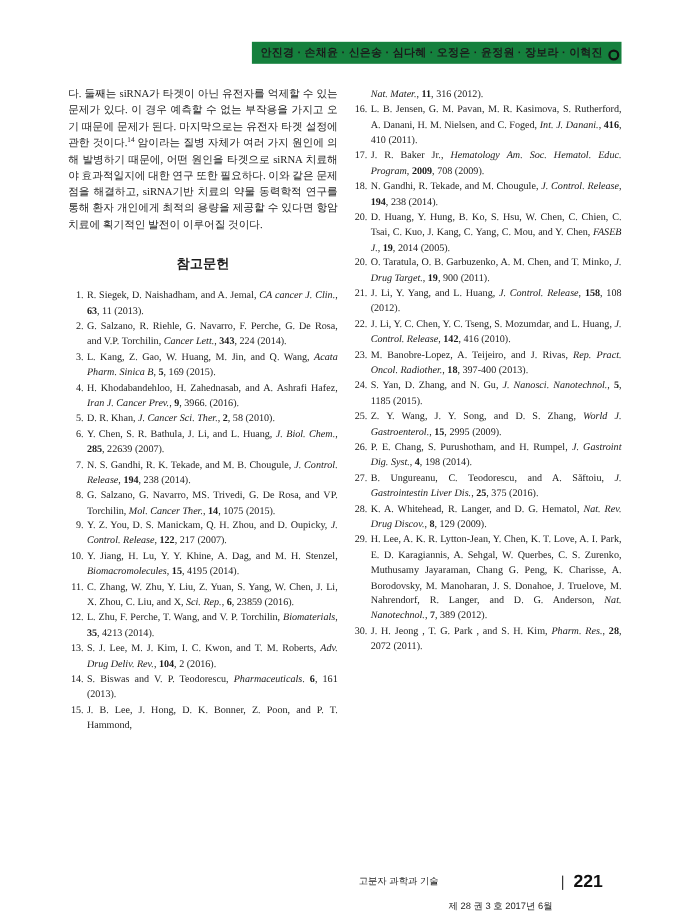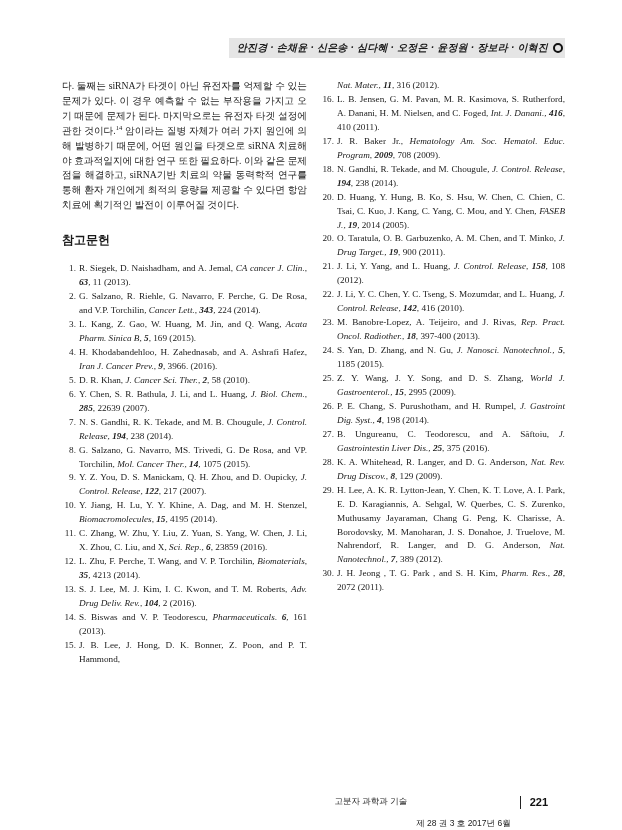--- a/index.html
+++ b/index.html
@@ -7,23 +7,23 @@
     width:622px;height:830px;
     background:#ffffff;
     position:relative;
     font-family:"Liberation Serif", serif;
     color:#1b1b1b;
     overflow:hidden;
   }
   
   .author-band{
     position:absolute;top:38px;right:57px;
-    background:#e5e5e5;
+    background:#15803d;
     padding:3px 2px 3px 8px;
-    display:flex;align-items:center;font-style:italic;
+    display:flex;align-items:flex-end;
   }
   .authors{
     font-family:"Liberation Sans", sans-serif;
     font-weight:bold;font-size:10px;letter-spacing:0.2px;
     white-space:nowrap;
   }
   .corr-icon{
     display:inline-block;width:6px;height:6px;
     border:2.2px solid #111;border-radius:50%;
     margin-left:5px;vertical-align:-1px;
@@ -36,47 +36,47 @@
   .col{width:245px;}
   .para{
     margin:0;
     font-size:9.7px;line-height:14.9px;
     text-align:justify;
     word-break:break-all;
   }
   .para sup{font-size:6.5px;line-height:0;vertical-align:4px;}
   .ref-title{
     margin:19px 0 13px 0;
-    text-align:left;
+    text-align:center;
     font-family:"Liberation Sans", sans-serif;
     font-weight:bold;font-size:12px;
   }
   .ref{
     font-size:9.2px;line-height:13.95px;
     text-align:justify;
     padding-left:17px;text-indent:-17px;
   }
   .ref.cont{text-indent:0;}
   .refnum{
     display:inline-block;width:14px;text-align:right;
     margin-right:3px;text-indent:0;
   }
   .ref i{font-style:italic;}
-  .ref b{font-weight:bold;font-style:italic;}
+  .ref b{font-weight:bold;}
   
   .footer{
     position:absolute;top:774px;right:74px;
     display:flex;align-items:center;
     font-family:"Liberation Sans", sans-serif;
     font-size:8.5px;color:#222;
   }
   .journal-title{margin-right:9px;}
   .issue-info{margin-right:9px;margin-top:44px;}
   .footer-divider{width:1px;height:13px;background:#222;margin-right:9px;}
-  .page-num{font-weight:bold;font-size:11px;color:#111;}
+  .page-num{font-weight:bold;font-size:16px;color:#111;}
 </style>
 </head>
 <body>
 
 <div class="author-band">
   <span class="authors">안진경 · 손채윤 · 신은송 · 심다혜 · 오정은 · 윤정원 · 장보라 · 이혁진</span>
   <span class="corr-icon"></span>
 </div>
 
 <div class="columns">
@@ -109,21 +109,21 @@
         <div class="ref"><span class="refnum">18.</span><span>N. Gandhi, R. Tekade, and M. Chougule, </span><i>J. Control. Release</i><span>, </span><b>194</b><span>, 238 (2014).</span></div>
         <div class="ref"><span class="refnum">20.</span><span>D. Huang, Y. Hung, B. Ko, S. Hsu, W. Chen, C. Chien, C. Tsai, C. Kuo, J. Kang, C. Yang, C. Mou, and Y. Chen, </span><i>FASEB J.</i><span>, </span><b>19</b><span>, 2014 (2005).</span></div>
         <div class="ref"><span class="refnum">20.</span><span>O. Taratula, O. B. Garbuzenko, A. M. Chen, and T. Minko, </span><i>J. Drug Target.</i><span>, </span><b>19</b><span>, 900 (2011).</span></div>
         <div class="ref"><span class="refnum">21.</span><span>J. Li, Y. Yang, and L. Huang, </span><i>J. Control. Release</i><span>, </span><b>158</b><span>, 108 (2012).</span></div>
         <div class="ref"><span class="refnum">22.</span><span>J. Li, Y. C. Chen, Y. C. Tseng, S. Mozumdar, and L. Huang, </span><i>J. Control. Release</i><span>, </span><b>142</b><span>, 416 (2010).</span></div>
         <div class="ref"><span class="refnum">23.</span><span>M. Banobre-Lopez, A. Teijeiro, and J. Rivas, </span><i>Rep. Pract. Oncol. Radiother.</i><span>, </span><b>18</b><span>, 397-400 (2013).</span></div>
         <div class="ref"><span class="refnum">24.</span><span>S. Yan, D. Zhang, and N. Gu, </span><i>J. Nanosci. Nanotechnol.</i><span>, </span><b>5</b><span>, 1185 (2015).</span></div>
         <div class="ref"><span class="refnum">25.</span><span>Z. Y. Wang, J. Y. Song, and D. S. Zhang, </span><i>World J. Gastroenterol.</i><span>, </span><b>15</b><span>, 2995 (2009).</span></div>
         <div class="ref"><span class="refnum">26.</span><span>P. E. Chang, S. Purushotham, and H. Rumpel, </span><i>J. Gastroint Dig. Syst.</i><span>, </span><b>4</b><span>, 198 (2014).</span></div>
         <div class="ref"><span class="refnum">27.</span><span>B. Ungureanu, C. Teodorescu, and A. Săftoiu, </span><i>J. Gastrointestin Liver Dis.</i><span>, </span><b>25</b><span>, 375 (2016).</span></div>
-        <div class="ref"><span class="refnum">28.</span><span>K. A. Whitehead, R. Langer, and D. G. Anderson, </span><i>Nat. Rev. Drug Discov.</i><span>, </span><b>8</b><span>, 129 (2009).</span></div>
+        <div class="ref"><span class="refnum">28.</span><span>K. A. Whitehead, R. Langer, and D. G. Hematol, </span><i>Nat. Rev. Drug Discov.</i><span>, </span><b>8</b><span>, 129 (2009).</span></div>
         <div class="ref"><span class="refnum">29.</span><span>H. Lee, A. K. R. Lytton-Jean, Y. Chen, K. T. Love, A. I. Park, E. D. Karagiannis, A. Sehgal, W. Querbes, C. S. Zurenko, Muthusamy Jayaraman, Chang G. Peng, K. Charisse, A. Borodovsky, M. Manoharan, J. S. Donahoe, J. Truelove, M. Nahrendorf, R. Langer, and D. G. Anderson, </span><i>Nat. Nanotechnol.</i><span>, </span><b>7</b><span>, 389 (2012).</span></div>
         <div class="ref"><span class="refnum">30.</span><span>J. H. Jeong , T. G. Park , and S. H. Kim, </span><i>Pharm. Res.</i><span>, </span><b>28</b><span>, 2072 (2011).</span></div>
       </div>
   </div>
 </div>
 
 <div class="footer">
   <span class="journal-title">고분자 과학과 기술</span>
   <span class="issue-info">제 28 권 3 호 2017년 6월</span>
   <span class="footer-divider"></span>

